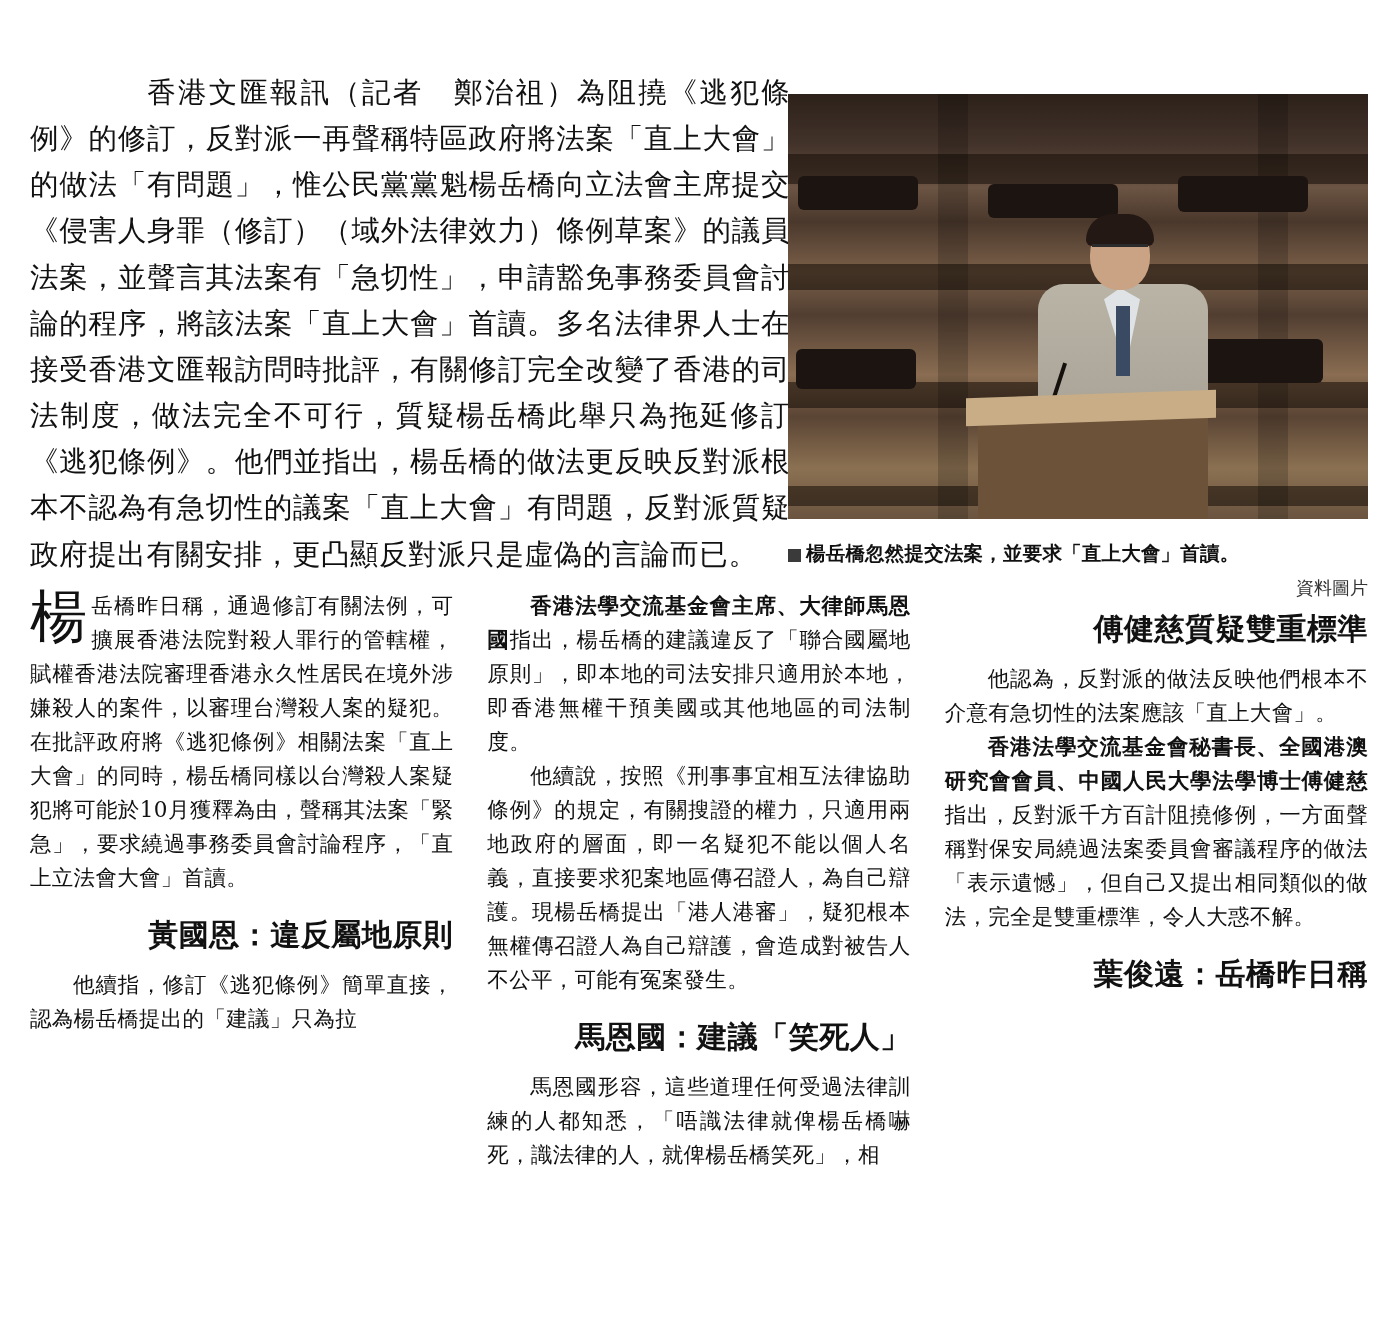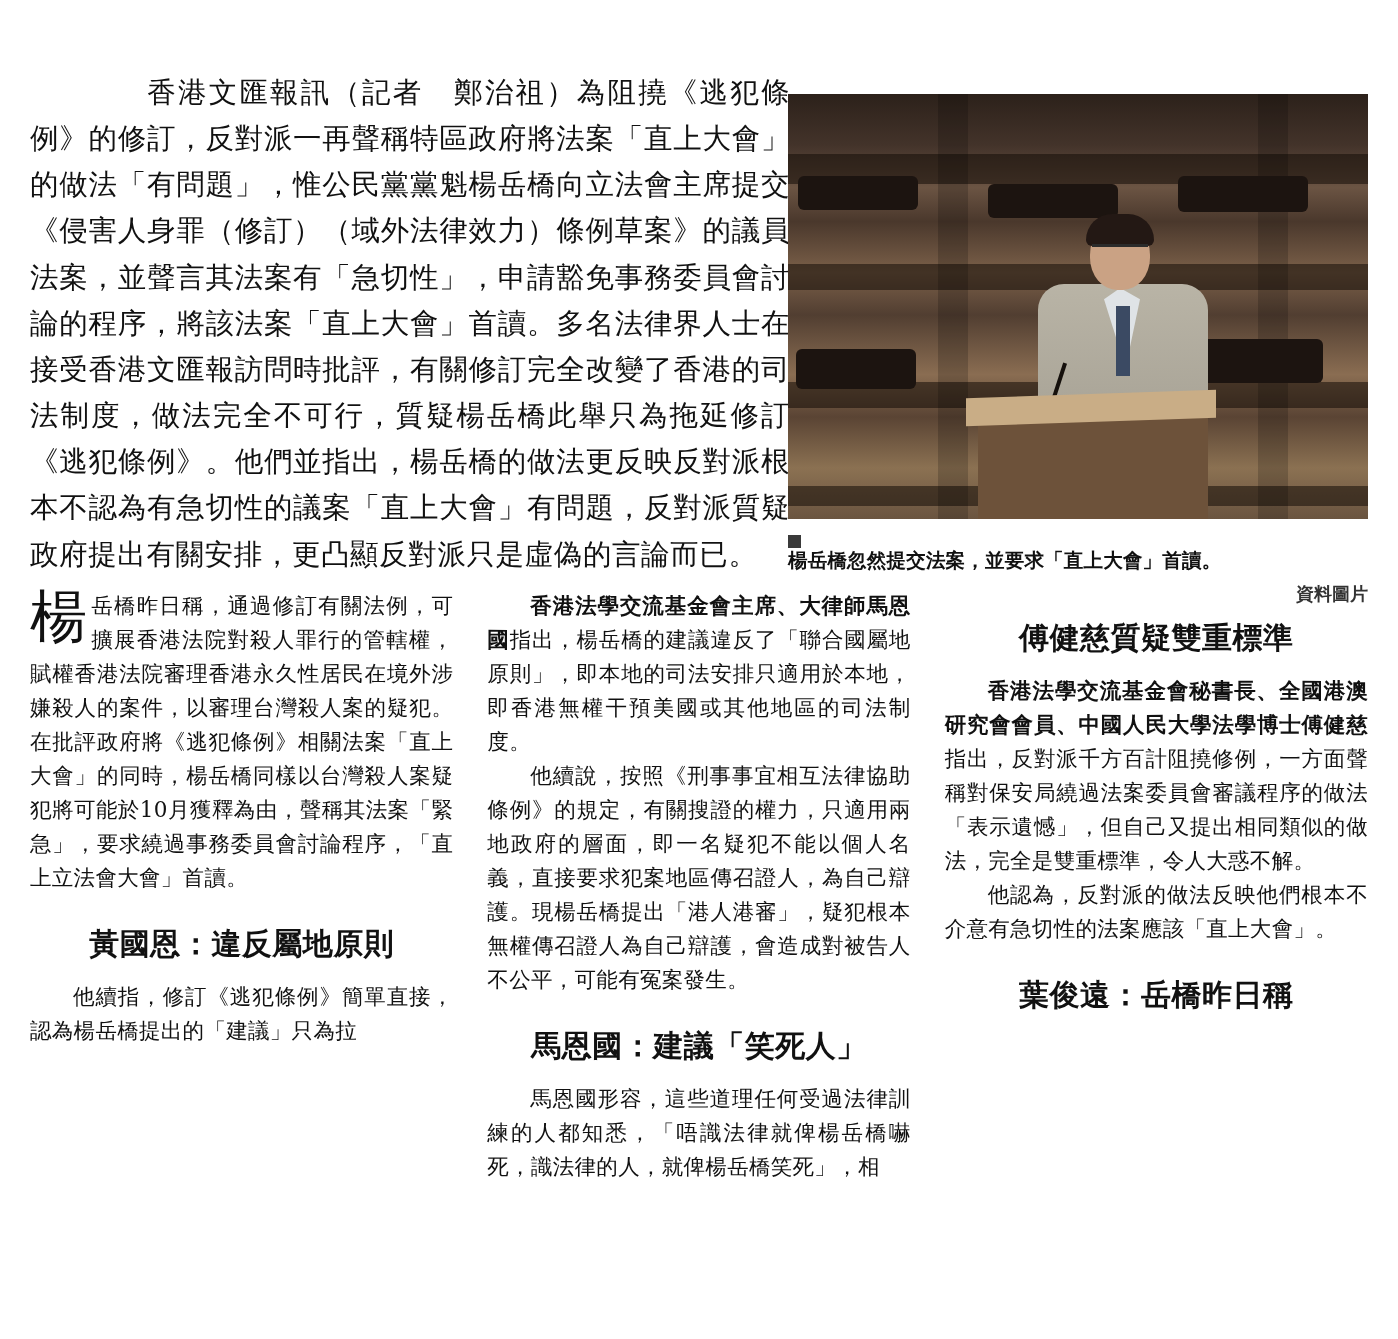--- a/index.html
+++ b/index.html
@@ -136,44 +136,42 @@
   .ph-col {
     position: absolute;
     top: 0; bottom: 0;
     width: 30px;
     background: rgba(0,0,0,0.18);
   }
   .ph-col.c1 { left: 150px; }
   .ph-col.c2 { left: 470px; }
 
   .caption-row {
-    margin-top: 9px;
+    margin-top: 23px;
     display: flex;
     align-items: flex-start;
-    font-family: Liberation Serif, serif;
+    font-family: Liberation Mono, monospace;
     font-size: 19.5px;
     font-weight: bold;
     line-height: 1.35;
     letter-spacing: 0.2px;
-    flex-direction: column;
   }
   .cap-square {
     display: inline-block;
     width: 13px; height: 13px;
     background: #3a3a3a;
     margin: 7px 5px 0 0;
     flex: 0 0 auto;
   }
   .credit {
     margin-top: 8px;
     text-align: right;
     font-family: "Liberation Sans", sans-serif;
     font-size: 18px;
     color: #333;
-    font-weight: bold;
   }
 
   .lead-text {
     width: 760px;
     font-size: 28.5px;
     line-height: 1.62;
     text-align: justify;
     letter-spacing: 0.6px;
     text-indent: 56px;
     margin-top: 44px;
@@ -203,25 +201,25 @@
     position: relative;
   }
   .dropcap {
     float: left;
     font-size: 57px;
     line-height: 0.88;
     font-family: "DejaVu Serif", serif;
     margin: 2px 4px 0 0;
   }
   .subhead {
-    font-family: Liberation Mono, monospace;
+    font-family: Liberation Sans, sans-serif;
     font-weight: bold;
     font-size: 30px;
-    text-align: center;
-    margin: 28px 0 10px 0;
+    text-align: right;
+    margin: 16px 0 10px 0;
     letter-spacing: 0.5px;
   }
   .bold-lead {
     font-weight: bold;
   }
 </style>
 </head>
 <body>
 
 <div class="page">
@@ -280,21 +278,21 @@
       <p class="noindent" style="text-indent:2em">
         <span class="bold-lead">香港法學交流基金會主席、大律師馬恩國</span><span>指出，楊岳橋的建議違反了「聯合國屬地原則」，即本地的司法安排只適用於本地，即香港無權干預美國或其他地區的司法制度。</span>
       </p>
       <p>他續說，按照《刑事事宜相互法律協助條例》的規定，有關搜證的權力，只適用兩地政府的層面，即一名疑犯不能以個人名義，直接要求犯案地區傳召證人，為自己辯護。現楊岳橋提出「港人港審」，疑犯根本無權傳召證人為自己辯護，會造成對被告人不公平，可能有冤案發生。</p>
       <div class="subhead">馬恩國：建議「笑死人」</div>
       <p>馬恩國形容，這些道理任何受過法律訓練的人都知悉，「唔識法律就俾楊岳橋嚇死，識法律的人，就俾楊岳橋笑死」，相</p>
     </div>
 
     <div class="col">
       <div class="subhead">傅健慈質疑雙重標準</div>
+      <p>他認為，反對派的做法反映他們根本不介意有急切性的法案應該「直上大會」。</p>
       <p>
         <span class="bold-lead">香港法學交流基金會秘書長、全國港澳研究會會員、中國人民大學法學博士傅健慈</span><span>指出，反對派千方百計阻撓修例，一方面聲稱對保安局繞過法案委員會審議程序的做法「表示遺憾」，但自己又提出相同類似的做法，完全是雙重標準，令人大惑不解。</span>
       </p>
-      <p>他認為，反對派的做法反映他們根本不介意有急切性的法案應該「直上大會」。</p>
       <div class="subhead">葉俊遠：岳橋昨日稱</div>
     </div>
 
   </div>
 </div>
 
 </body></html>

